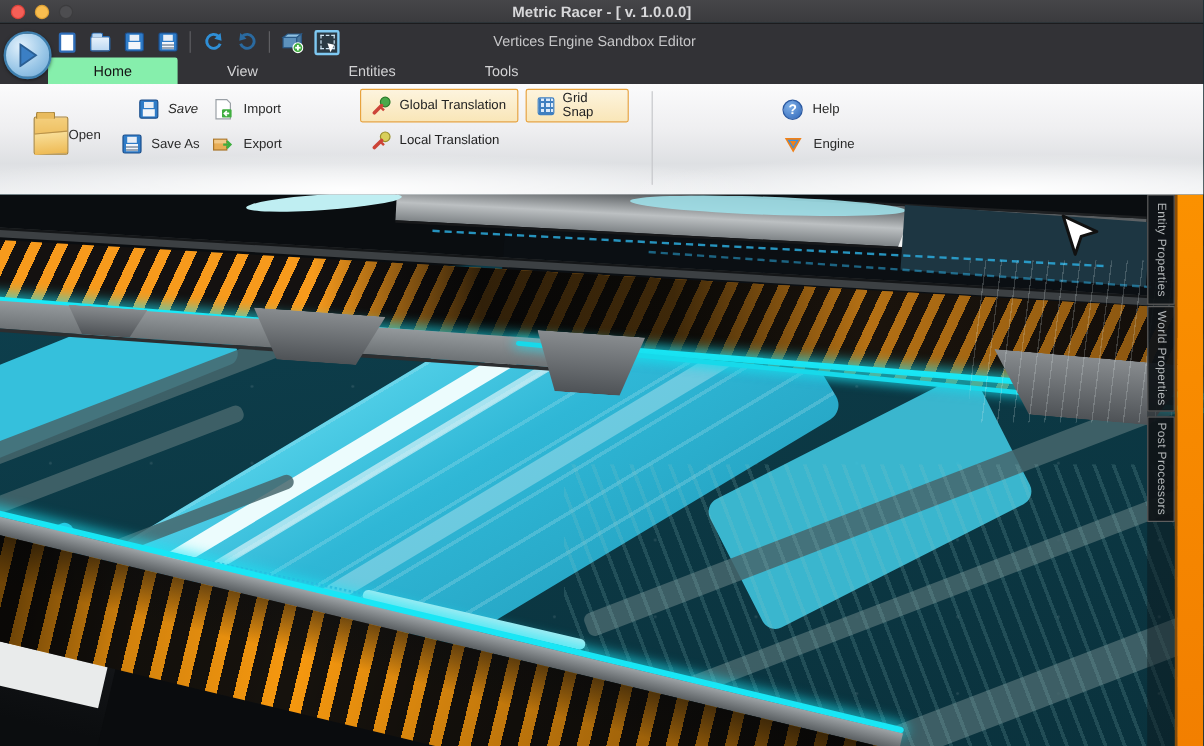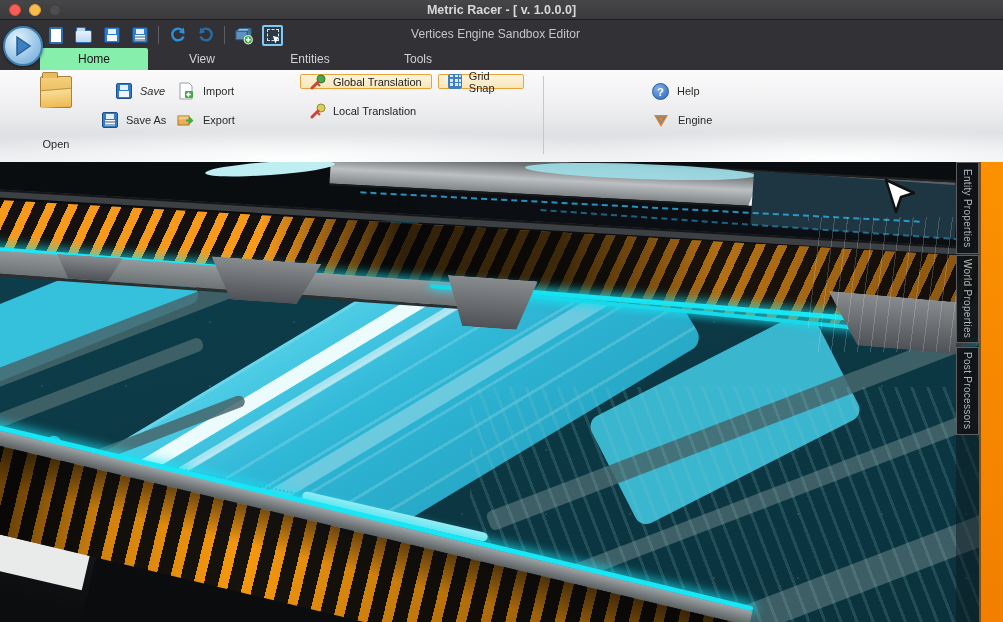--- a/index.html
+++ b/index.html
@@ -45,32 +45,32 @@
     background:radial-gradient(circle at 35% 30%,#e2f1fc,#9cc8e8 55%,#6ba6d4);
     border:2px solid #3e7fae;display:flex;align-items:center;justify-content:center;
     box-shadow:0 1px 3px rgba(0,0,0,.5);}
 
   
   .ribbon{position:absolute;top:70px;left:0;right:0;height:92px;overflow:hidden;z-index:25;
     background:linear-gradient(180deg,#fbfbfc 0%,#efeff1 40%,#dee0e3 72%,#eceef0 100%);}
   .rib-glow{position:absolute;left:-60px;bottom:-26px;width:700px;height:60px;border-radius:50%;
     background:radial-gradient(closest-side,rgba(255,255,255,.95),rgba(255,255,255,0));}
   .rib-glow.g2{left:520px;width:640px;}
-  .bigbtn{position:absolute;display:flex;flex-direction:column;align-items:center;justify-content:space-between;
+  .bigbtn{position:absolute;display:flex;flex-direction:row;align-items:center;justify-content:space-between;
     padding:6px 2px 8px;}
   .bigbtn .lbl{font-size:11px;color:#2a2a2a;}
   .folder-big{position:relative;width:32px;height:32px;background:linear-gradient(180deg,#f4cf7d,#e7ae42);
     border:1px solid #a8843a;border-radius:2px;}
   .folder-big::before{content:"";position:absolute;top:-5px;left:1px;width:14px;height:5px;
     background:#e9bb5e;border:1px solid #a8843a;border-bottom:none;border-radius:2px 2px 0 0;}
   .folder-big::after{content:"";position:absolute;bottom:0;left:0;width:100%;height:58%;
     background:linear-gradient(180deg,#f8dd96,#eebb56);border-top:1px solid #b8924a;transform:skewY(-5deg);}
   .smallrow{position:absolute;height:26px;display:flex;align-items:center;gap:8px;}
   .smallrow .lbl{font-size:11px;color:#2a2a2a;}
-  .togglebtn{position:absolute;height:15px;display:flex;align-items:center;gap:7px;padding:0 9px;
+  .togglebtn{position:absolute;height:28px;display:flex;align-items:center;gap:7px;padding:0 9px;
     border:1px solid transparent;border-radius:2px;}
   .togglebtn.on{background:linear-gradient(180deg,#fdf4de,#f9e6b8);border:1px solid #e8a33d;}
   .togglebtn .lbl{font-size:11px;color:#222;}
   .gridicon{width:15px;height:15px;border:1px solid #3f7fc0;border-radius:2px;background-color:#dceafa;
     background-image:repeating-linear-gradient(90deg,#3f7fc0 0 1.5px,transparent 1.5px 4.5px),
                      repeating-linear-gradient(0deg,#3f7fc0 0 1.5px,transparent 1.5px 4.5px);}
   .ribsep{position:absolute;left:543px;top:6px;width:1px;height:78px;background:#c6c8cb;}
   .helpcirc{width:17px;height:17px;border-radius:50%;text-align:center;line-height:17px;
     background:radial-gradient(circle at 35% 30%,#7fb0e8,#2f66b8);color:#fff;font-size:11.5px;font-weight:bold;
     border:1px solid #2a58a0;}

